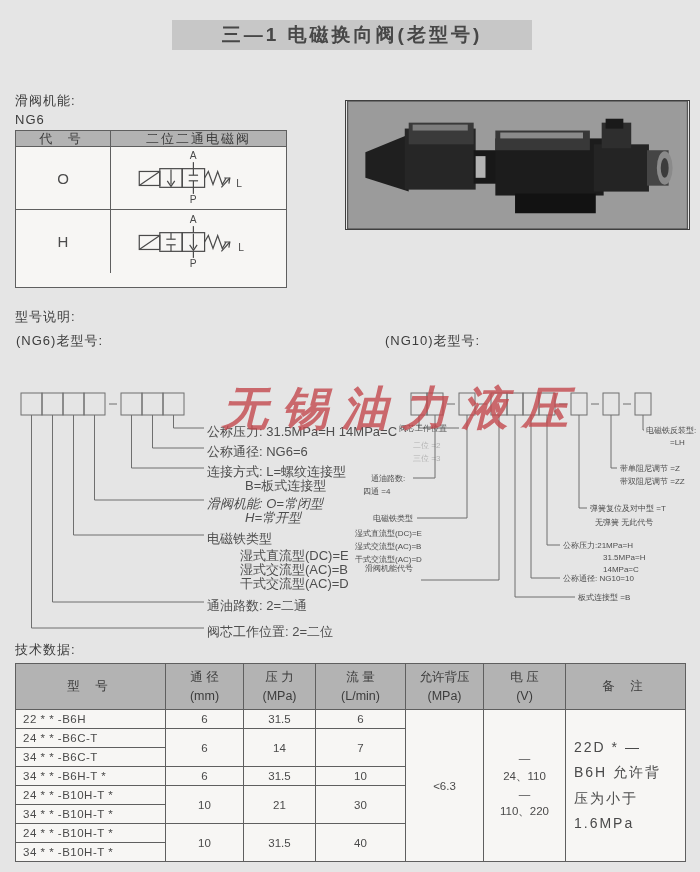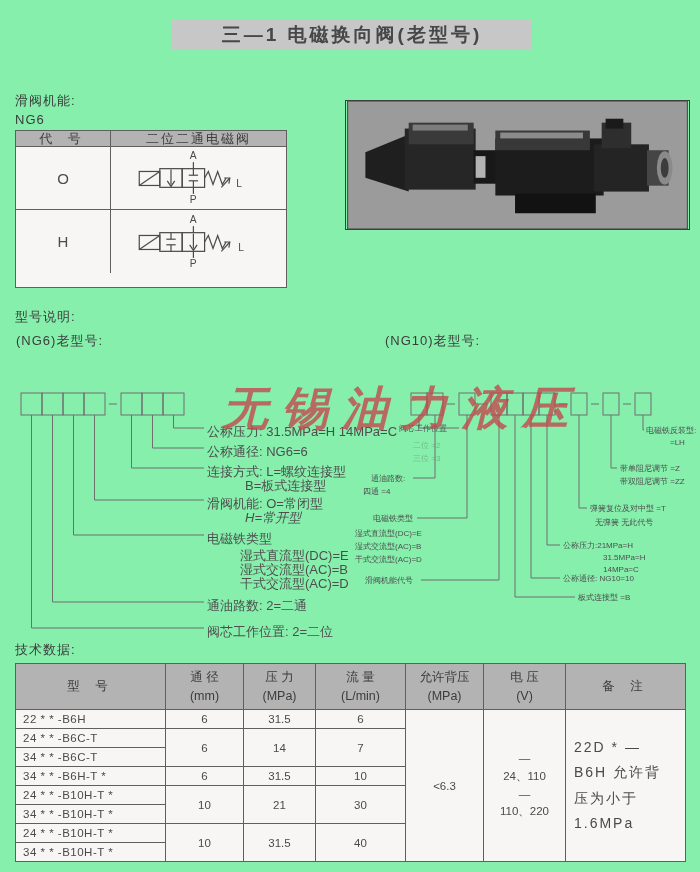--- a/index.html
+++ b/index.html
@@ -1,19 +1,19 @@
 <!DOCTYPE html>
 <html><head>
 <meta charset="utf-8">
 <style>
   * { margin:0; padding:0; box-sizing:border-box; }
   body { background:#888; font-family:"Liberation Sans","DejaVu Sans",sans-serif; }
   .page {
     position:relative; width:700px; height:872px; margin:0 auto;
-    background:#86efac; overflow:hidden; color:#3a3a3a;
+    background:#e5e5e5; overflow:hidden; color:#3a3a3a;
   }
   .abs { position:absolute; }
   
   .title-bar {
     left:172px; top:20px; width:360px; height:30px;
     background:#c7c7c7; color:#474747;
     font-size:19px; font-weight:bold; letter-spacing:3px;
     display:flex; align-items:center; justify-content:center;
   }
   
@@ -164,21 +164,21 @@
         <polyline points="79.5,30 79.5,115 189,115"></polyline>
         <polyline points="58.5,30 58.5,150 189,150"></polyline>
         <polyline points="37.5,30 37.5,217 189,217"></polyline>
         <polyline points="16.5,30 16.5,243 189,243"></polyline>
       </g>
     </svg>
     <div class="dlabel" style="left:192px; top:38px;">公称压力: 31.5MPa=H      14MPa=C</div>
     <div class="dlabel" style="left:192px; top:58px;">公称通径: NG6=6</div>
     <div class="dlabel" style="left:192px; top:78px;">连接方式: L=螺纹连接型</div>
     <div class="dlabel" style="left:230px; top:92px;">B=板式连接型</div>
-    <div class="dlabel" style="left:192px; top:110px;">滑阀机能: O=常闭型</div>
+    <div class="dlabel" style="left:192px; top:110px;font-style:italic;">滑阀机能: O=常闭型</div>
     <div class="dlabel" style="left:230px; top:124px;font-style:italic;">H=常开型</div>
     <div class="dlabel" style="left:192px; top:145px;">电磁铁类型</div>
     <div class="dlabel" style="left:225px; top:162px;">湿式直流型(DC)=E</div>
     <div class="dlabel" style="left:225px; top:176px;">湿式交流型(AC)=B</div>
     <div class="dlabel" style="left:225px; top:190px;">干式交流型(AC)=D</div>
     <div class="dlabel" style="left:192px; top:212px;">通油路数: 2=二通</div>
     <div class="dlabel" style="left:192px; top:238px;">阀芯工作位置: 2=二位</div>
   </div>
 
   <div class="abs diagram" style="left:355px; top:385px; width:345px; height:240px;">
@@ -213,21 +213,21 @@
     </svg>
     <div class="dlabel small" style="left:44px; top:38px;">阀芯工作位置</div>
     <div class="dlabel small faint" style="left:58px; top:55px;">二位 =2</div>
     <div class="dlabel small faint" style="left:58px; top:68px;">三位 =3</div>
     <div class="dlabel small" style="left:16px; top:88px;">通油路数:</div>
     <div class="dlabel small" style="left:8px;  top:101px;">四通      =4</div>
     <div class="dlabel small" style="left:18px; top:128px;">电磁铁类型</div>
     <div class="dlabel small" style="left:0px;  top:143px;">湿式直流型(DC)=E</div>
     <div class="dlabel small" style="left:0px;  top:156px;">湿式交流型(AC)=B</div>
     <div class="dlabel small" style="left:0px;  top:169px;">干式交流型(AC)=D</div>
-    <div class="dlabel small" style="left:10px; top:190px;text-align:right;">滑阀机能代号</div>
+    <div class="dlabel small" style="left:10px; top:178px;text-align:right;">滑阀机能代号</div>
     <div class="dlabel small" style="left:223px; top:207px;">板式连接型  =B</div>
     <div class="dlabel small" style="left:208px; top:188px;">公称通径: NG10=10</div>
     <div class="dlabel small" style="left:208px; top:155px;">公称压力:21MPa=H</div>
     <div class="dlabel small" style="left:248px; top:168px;">31.5MPa=H</div>
     <div class="dlabel small" style="left:248px; top:180px;">14MPa=C</div>
     <div class="dlabel small" style="left:235px; top:118px;">弹簧复位及对中型  =T</div>
     <div class="dlabel small" style="left:240px; top:132px;">无弹簧      无此代号</div>
     <div class="dlabel small" style="left:265px; top:78px;">带单阻尼调节  =Z</div>
     <div class="dlabel small" style="left:265px; top:91px;">带双阻尼调节  =ZZ</div>
     <div class="dlabel small" style="left:291px; top:40px;">电磁铁反装型:</div>

